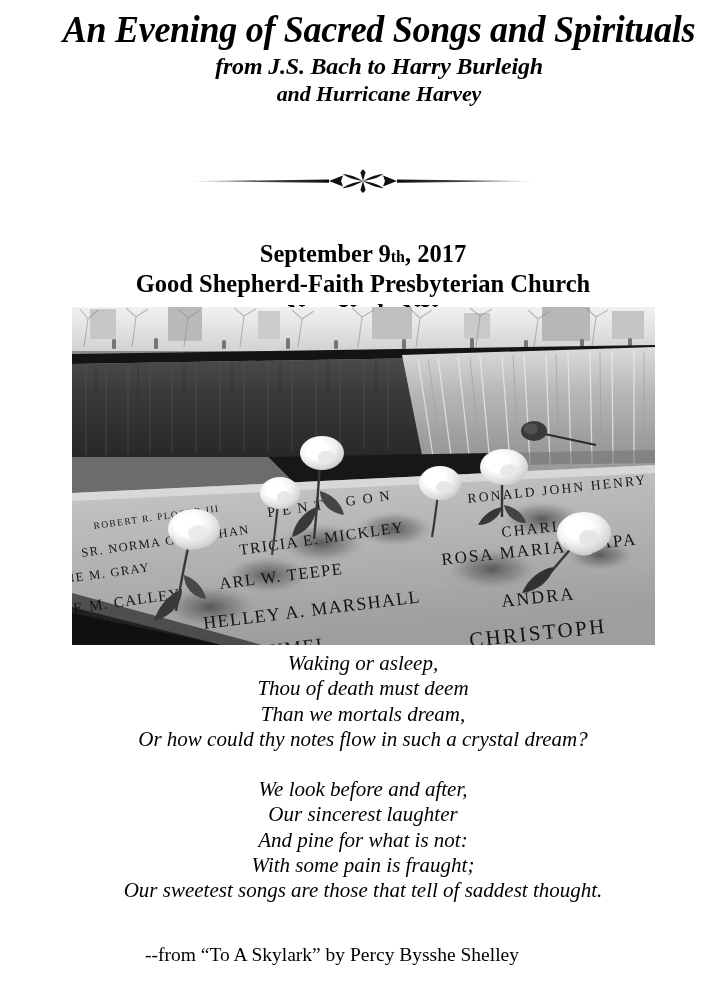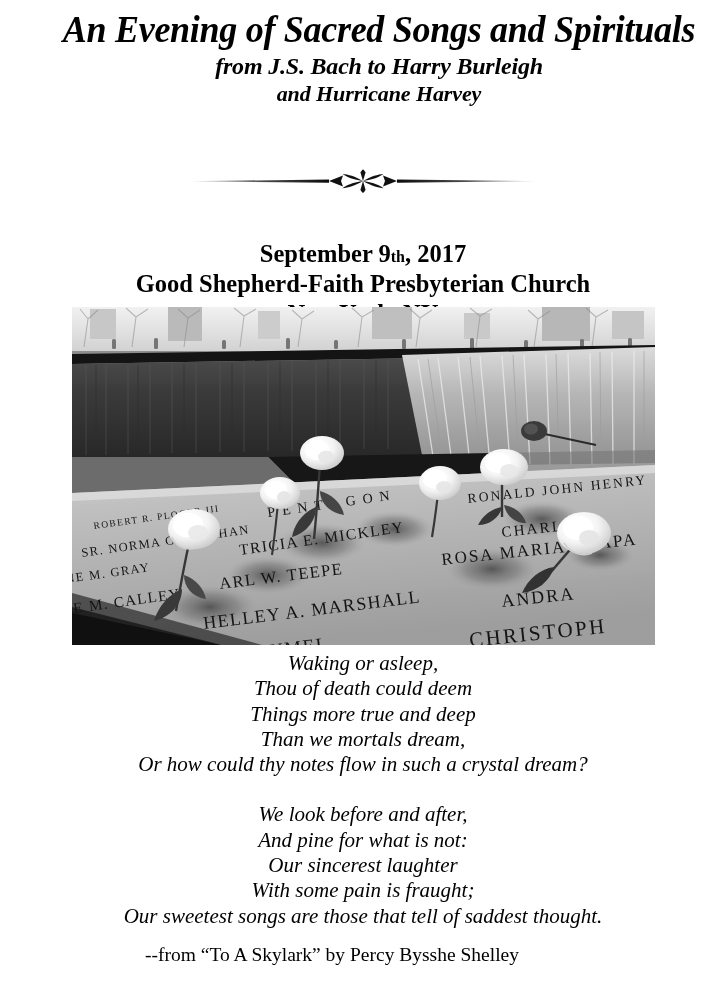--- a/index.html
+++ b/index.html
@@ -398,30 +398,29 @@
           <ellipse cx="462" cy="124" rx="13" ry="10" fill="#3d3d3d"></ellipse>
           <ellipse cx="459" cy="122" rx="7" ry="5.5" fill="#545454"></ellipse>
         </g>
       </g>
     </svg>
   </div>
 
   <div class="poem-block">
     <div>
       <div class="poem-line">Waking or asleep,</div>
-      <div class="poem-line">Thou of death could deem</div>
-      <div class="poem-line">Things more true and deep</div>
+      <div class="poem-line">Thou of death must deem</div>
       <div class="poem-line">Than we mortals dream,</div>
       <div class="poem-line">Or how could thy notes flow in such a crystal dream?</div>
     </div>
     <div class="stanza-gap"></div>
     <div>
       <div class="poem-line">We look before and after,</div>
+      <div class="poem-line">Our sincerest laughter</div>
       <div class="poem-line">And pine for what is not:</div>
-      <div class="poem-line">Our sincerest laughter</div>
       <div class="poem-line">With some pain is fraught;</div>
       <div class="poem-line">Our sweetest songs are those that tell of saddest thought.</div>
     </div>
   </div>
 
   <div class="attribution">--from “To A Skylark” by Percy Bysshe Shelley</div>
 
 </div>
 
 </body></html>

